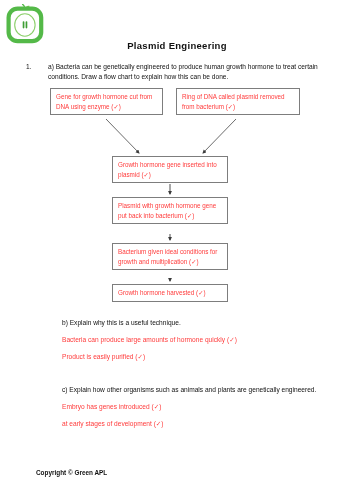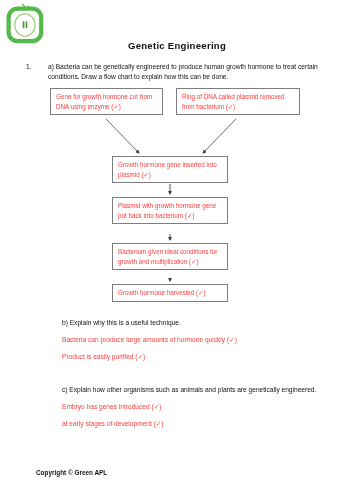--- a/index.html
+++ b/index.html
@@ -134,21 +134,21 @@
     <svg width="38" height="40" viewBox="0 0 38 40" xmlns="http://www.w3.org/2000/svg">
       <path d="M18.5 3.2 C18.2 1.6 17.6 0.9 16.6 0.4" stroke="#54b948" stroke-width="1.3" fill="none" stroke-linecap="round"></path>
       <path d="M19.6 3.4 C21.2 1.9 22.6 1.6 23.6 1.9 C23.2 3.4 21.8 4.3 19.9 4.4 Z" fill="#7dc855"></path>
       <rect x="2.6" y="4.6" width="32.6" height="32.6" rx="9" ry="9" fill="none" stroke="#54b948" stroke-width="4.2"></rect>
       <ellipse cx="18.9" cy="21" rx="10.2" ry="11.2" fill="none" stroke="#8ccf6b" stroke-width="1.1"></ellipse>
       <rect x="16.7" y="17.2" width="1.7" height="7.2" rx="0.8" fill="#3f9e35"></rect>
       <rect x="19.6" y="17.2" width="1.7" height="7.2" rx="0.8" fill="#3f9e35"></rect>
     </svg>
   </div>
 
-  <div class="title">Genetic Engineering</div>
+  <div class="title">Plasmid Engineering</div>
 
   <div class="q-number">1.</div>
   <div class="q-text">a) Bacteria can be genetically engineered to produce human growth hormone to treat certain conditions. Draw a flow chart to explain how this can be done.</div>
 
   <div class="flow">
 
     <svg class="arrows" viewBox="0 0 354 500" xmlns="http://www.w3.org/2000/svg">
       <defs>
         <marker id="ah" markerWidth="5" markerHeight="5" refX="3.4" refY="2.2" orient="auto">
           <path d="M0,0 L4.4,2.2 L0,4.4 z" fill="#3a3a3a"></path>

